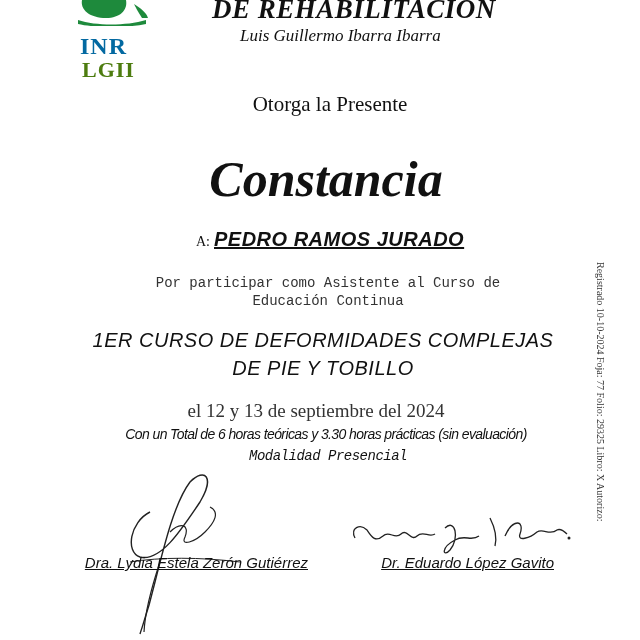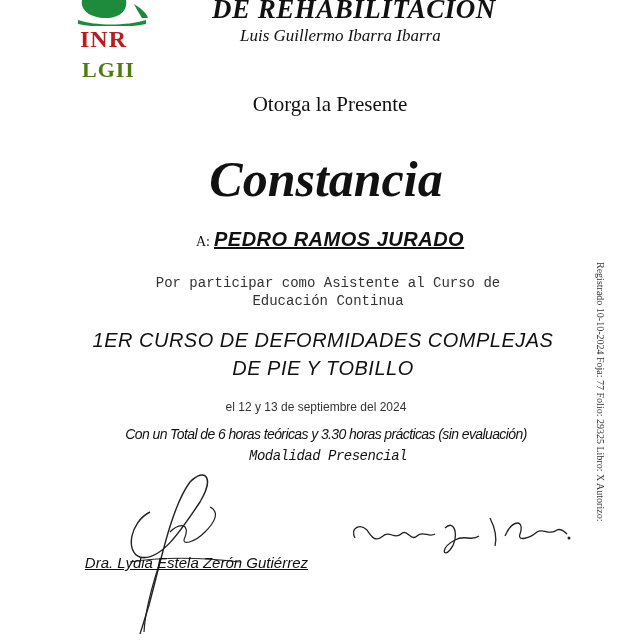--- a/index.html
+++ b/index.html
@@ -1,30 +1,30 @@
 <!DOCTYPE html>
 <html><head>
 <meta charset="utf-8">
 <style>
   html, body { margin:0; padding:0; }
   body { width:640px; height:640px; background:#ffffff; position:relative; overflow:hidden; font-family:"Liberation Serif", serif; color:#111; }
   .logo { position:absolute; left:72px; top:0; width:80px; height:80px; }
   .logo-leaf { position:absolute; left:4px; top:0; width:72px; height:26px; }
-  .logo-inr { position:absolute; left:8px; top:26px; font-size:24px; font-weight:bold; color:#b91c1c; letter-spacing:1px; }
+  .logo-inr { position:absolute; left:8px; top:33px; font-size:24px; font-weight:bold; color:#0369a1; letter-spacing:1px; }
   .logo-lgii { position:absolute; left:10px; top:57px; font-size:22px; font-weight:bold; color:#4d7c0f; letter-spacing:1px; }
   .inst-title { position:absolute; left:212px; top:-6px; font-size:27px; font-weight:bold; font-style:italic; letter-spacing:0.5px; white-space:nowrap; }
   .inst-sub { position:absolute; left:240px; top:26px; font-size:17px; font-style:italic; white-space:nowrap; }
   .otorga { position:absolute; left:0; width:660px; top:92px; text-align:center; font-size:21px; }
   .constancia { position:absolute; left:0; width:652px; top:150px; text-align:center; font-size:50px; font-weight:bold; font-style:italic; }
   .recipient { position:absolute; left:196px; top:228px; white-space:nowrap; }
   .recipient .a { font-size:14px; }
   .recipient .name { font-family:"Liberation Sans", sans-serif; font-style:italic; font-weight:bold; font-size:20px; text-decoration:underline; letter-spacing:0.5px; }
   .por { position:absolute; left:0; width:656px; top:274px; text-align:center; font-family:"Liberation Mono", monospace; font-size:14px; line-height:18px; color:#333; }
   .course { position:absolute; left:0; width:646px; top:326px; text-align:center; font-family:"Liberation Sans", sans-serif; font-style:italic; font-size:20px; line-height:28px; letter-spacing:0.5px; }
-  .date { position:absolute; left:0; width:632px; top:400px; text-align:center; font-family:Liberation Sans, sans-serif; font-size:12px; color:#333; }
+  .date { position:absolute; left:0; width:632px; top:400px; text-align:center; font-family:Liberation Serif, serif; font-size:19px; color:#333; }
   .hours { position:absolute; left:0; width:652px; top:426px; text-align:center; font-family:"Liberation Sans", sans-serif; font-style:italic; font-size:14px; letter-spacing:-0.6px; }
   .modalidad { position:absolute; left:13px; width:630px; top:448px; text-align:center; font-family:Liberation Mono, monospace; font-style:italic; font-size:14px; letter-spacing:-0.5px; }
   .sig { position:absolute; text-align:right; }
   .sig .nm { font-family:"Liberation Sans", sans-serif; font-style:italic; font-size:15px; text-decoration:underline; white-space:nowrap; }
   .sig .role { font-size:11px; white-space:nowrap; margin-top:2px; }
   .sig1 { left:52px; top:554px; width:256px; }
   .sig2 { left:352px; top:554px; width:202px; }
   .scribble { position:absolute; pointer-events:none; }
   .side { position:absolute; left:592px; top:262px; width:16px; height:310px; }
   .side span { position:absolute; left:0; top:0; transform-origin:0 0; transform:translate(14px,0) rotate(90deg); white-space:nowrap; font-size:10px; color:#333; }
@@ -80,17 +80,18 @@
   <path d="M145 10 C150 20,152 30,150 38" fill="none" stroke="#222" stroke-width="1.3"></path>
   <path d="M160 28 C168 10,180 12,175 26 C172 34,185 30,192 24 C198 20,205 28,212 22 C216 20,220 24,222 26" fill="none" stroke="#222" stroke-width="1.3"></path>
   <circle cx="224" cy="30" r="1.5" fill="#222"></circle>
 </svg>
 
 <div class="sig sig1">
   <div class="nm">Dra. Lydia Estela Zerón Gutiérrez</div>
 </div>
 
 <div class="sig sig2">
+  <div class="nm">Dr. Eduardo López Gavito</div>
 </div>
 
 <div class="side">
   <span>Registrado 10-10-2024   Foja: 77   Folio: 29325   Libro: X   Autorizo:</span>
 </div>
 
 </body></html>

